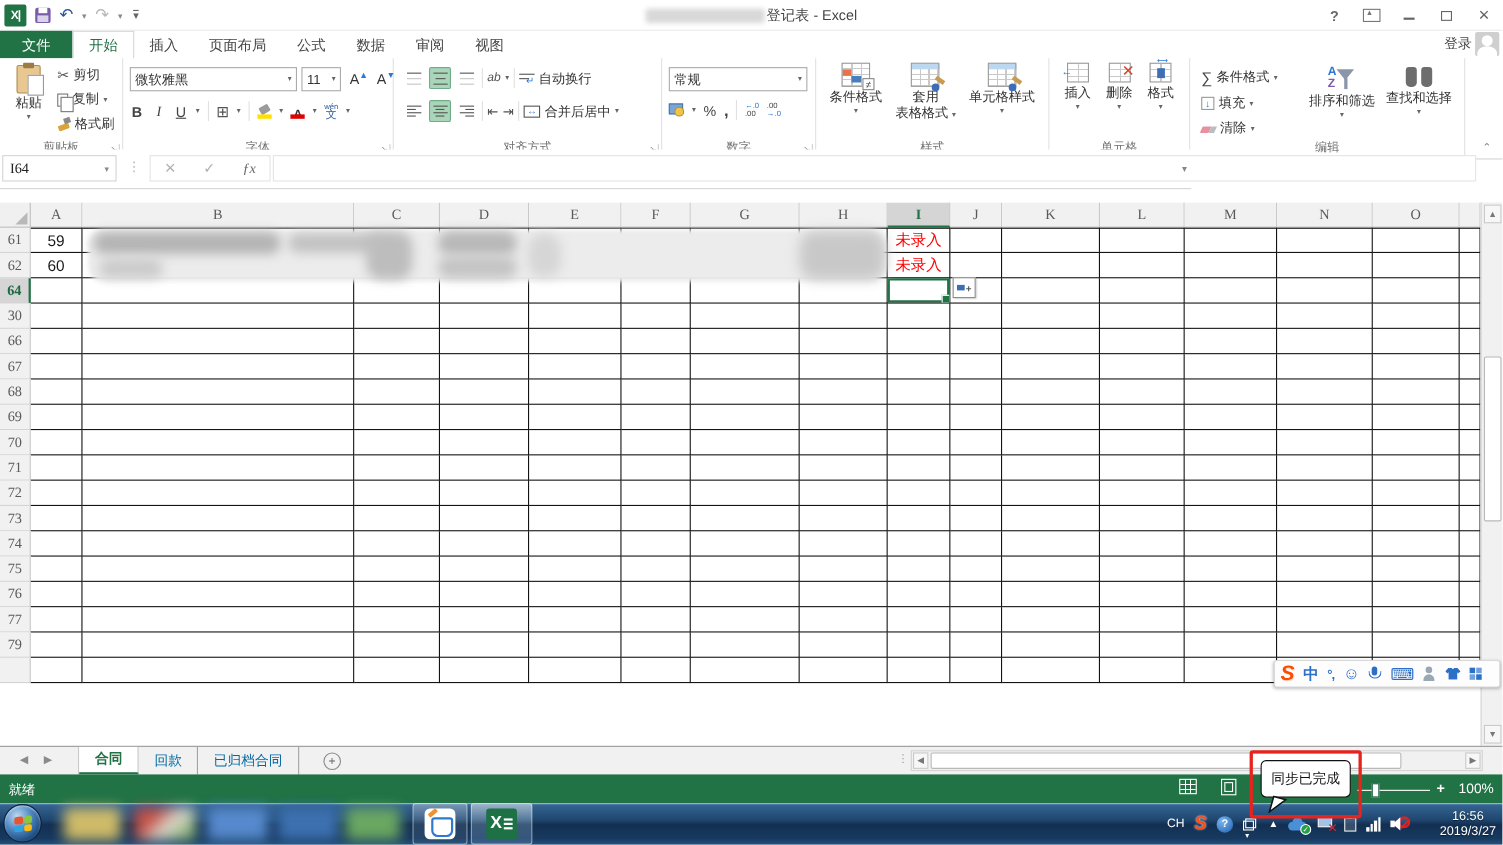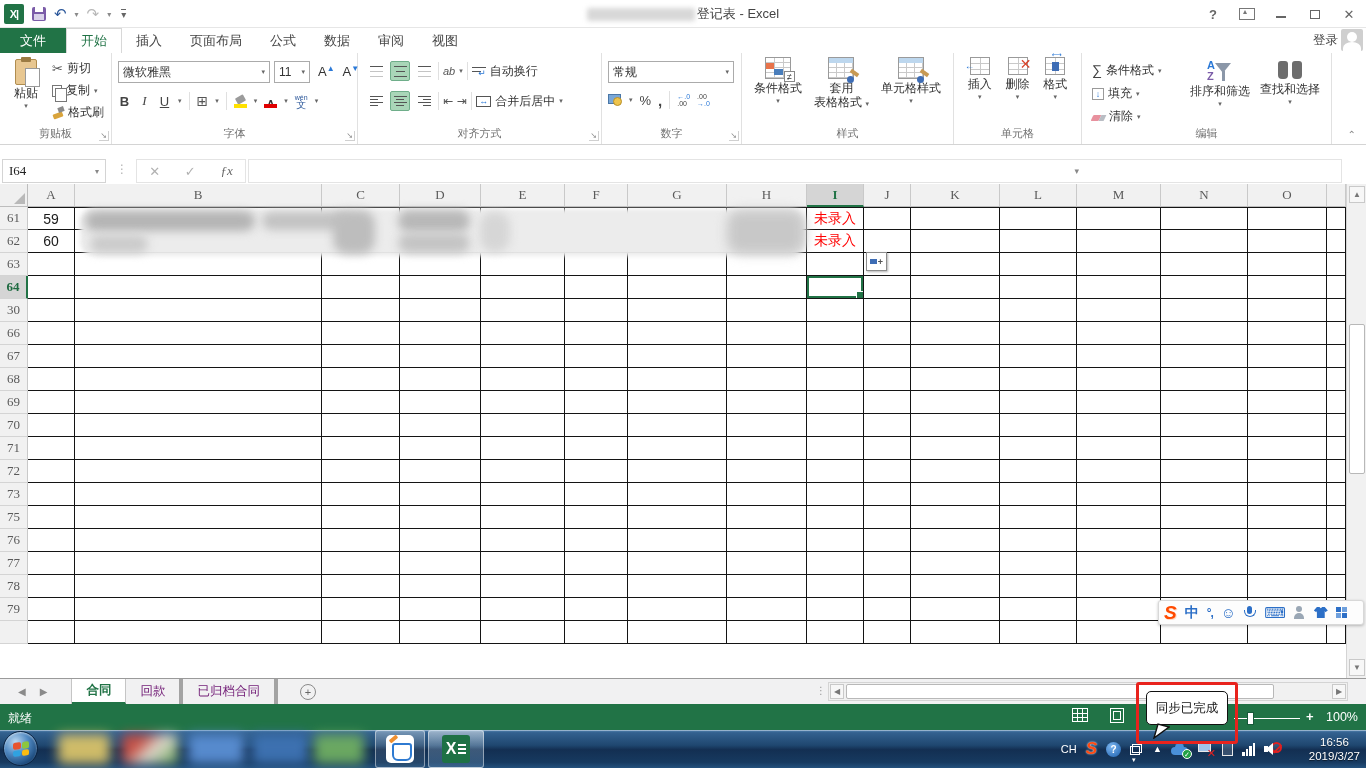--- a/index.html
+++ b/index.html
@@ -167,21 +167,21 @@
   .ic-sort .a { position:absolute; left:0; top:0; color:#2b79d7; font-size:11px; font-weight:bold; }
   .ic-sort .z { position:absolute; left:0; top:11px; color:#7b5ca8; font-size:11px; font-weight:bold; }
   .funnel { position:absolute; right:2px; top:4px; width:0; height:0; border-left:8px solid transparent; border-right:8px solid transparent; border-top:10px solid #8b97a8; }
   .funnel::after { content:''; position:absolute; left:-1px; top:-2px; width:3px; height:10px; background:#8b97a8; }
   .ic-bino { position:relative; width:26px; height:22px; }
   .ic-bino::before,.ic-bino::after { content:''; position:absolute; top:2px; width:10px; height:18px; background:#6d6d6d; border-radius:3px 3px 4px 4px; }
   .ic-bino::before { left:1px; } .ic-bino::after { right:1px; }
   .collapse { position:absolute; right:10px; bottom:4px; color:#888; font-size:10px; }
 
   
-  .fbar { position:absolute; left:0; top:154px; width:1083px; height:36px; background:#fff; border-bottom:1px solid #d4d4d4; }
+  .fbar { position:absolute; left:0; top:136px; width:1083px; height:36px; background:#fff; border-bottom:1px solid #d4d4d4; }
   .namebox { position:absolute; left:2px; top:5px; width:104px; height:24px; border:1px solid #d4d4d4; background:#fff; display:flex; align-items:center; }
   .namebox .nb-text { flex:1; padding-left:6px; font-size:13px; color:#222; font-family:"Liberation Serif","DejaVu Serif",serif; }
   .namebox .nb-drop { width:16px; color:#888; font-size:8px; text-align:center; }
   .fb-dots { position:absolute; left:116px; top:8px; color:#b5b5b5; font-size:12px; letter-spacing:0; }
   .fb-btns { position:absolute; left:136px; top:5px; width:110px; height:24px; border:1px solid #e4e4e4; display:flex; align-items:center; justify-content:space-around; }
   .fb-x,.fb-ok { color:#b1b1b1; font-size:13px; }
   .fb-fx { color:#666; font-size:13px; font-family:"Liberation Serif","DejaVu Serif",serif; font-style:italic; }
   .fb-input { position:absolute; left:248px; top:5px; width:1094px; height:24px; border:1px solid #e4e4e4; background:#fff; }
   .fb-expand { position:absolute; right:4px; top:12px; color:#888; font-size:9px; }
 
@@ -206,21 +206,21 @@
 
   
   .vscroll { position:absolute; left:1346px; top:184px; width:20px; height:494px; background:#f1f1f1; border-left:1px solid #d4d4d4; }
   .vs-btn { position:absolute; left:2px; width:16px; height:17px; background:#f7f7f7; border:1px solid #c9c9c9; color:#777; font-size:8px; text-align:center; line-height:15px; }
   .vs-up { top:2px; } .vs-down { bottom:2px; }
   .vs-thumb { position:absolute; left:2px; top:140px; width:16px; height:150px; background:#fff; border:1px solid #b8b8b8; border-radius:2px; }
 
   
   .sheetbar { position:absolute; left:0; top:678px; width:1366px; height:26px; background:#f1f1f2; border-top:1px solid #9a9a9a; display:flex; align-items:center; }
   .nav-arrows { display:flex; gap:14px; margin-left:18px; color:#8a8a8a; font-size:10px; }
-  .stab { height:25px; display:flex; align-items:center; padding:0 14px; font-size:12.5px; color:#701a75; border-right:4px solid #a3a3a3; }
+  .stab { height:25px; display:flex; align-items:center; padding:0 14px; font-size:12.5px; color:#0369a1; border-right:1px solid #a3a3a3; }
   .stab.active { background:#fff; color:#217346; font-weight:bold; border-bottom:2px solid #217346; border-right:1px solid #c5c5c5; }
   .stabs { display:flex; margin-left:24px; height:25px; align-items:stretch; border-left:1px solid #c5c5c5; }
   .add-sheet { margin-left:22px; width:16px; height:16px; border:1px solid #8a8a8a; border-radius:50%; color:#666; font-size:11px; line-height:14px; text-align:center; }
   .hs-dots { position:absolute; left:816px; top:6px; color:#9a9a9a; font-size:10px; letter-spacing:0; }
   .hscroll { position:absolute; left:828px; top:3px; width:520px; height:19px; background:#f1f1f1; border:1px solid #d4d4d4; }
   .hs-btn { position:absolute; top:1px; width:14px; height:15px; background:#f7f7f7; border:1px solid #c9c9c9; color:#777; font-size:8px; text-align:center; line-height:14px; }
   .hs-left { left:1px; } .hs-right { right:1px; }
   .hs-thumb { position:absolute; left:17px; top:1px; width:428px; height:15px; background:#fff; border:1px solid #b8b8b8; border-radius:2px; }
 
   
@@ -681,39 +681,20 @@
       <div class="cell" style="width: 57px; flex-shrink: 0; color: rgb(255, 0, 0);">未录入</div>
       <div class="cell" style="width: 47px; flex-shrink: 0;"></div>
       <div class="cell" style="width: 89px; flex-shrink: 0;"></div>
       <div class="cell" style="width: 77px; flex-shrink: 0;"></div>
       <div class="cell" style="width: 84px; flex-shrink: 0;"></div>
       <div class="cell" style="width: 87px; flex-shrink: 0;"></div>
       <div class="cell" style="width: 79px; flex-shrink: 0;"></div>
       <div class="cell" style="width: 19px; flex-shrink: 0;"></div>
     </div>
     <div class="grow">
-      <div class="rh" style="width: 28px; flex-shrink: 0;">63</div>
-      <div class="cell" style="width: 47px; flex-shrink: 0;"></div>
-      <div class="cell" style="width: 247px; flex-shrink: 0;"></div>
-      <div class="cell" style="width: 78px; flex-shrink: 0;"></div>
-      <div class="cell" style="width: 81px; flex-shrink: 0;"></div>
-      <div class="cell" style="width: 84px; flex-shrink: 0;"></div>
-      <div class="cell" style="width: 63px; flex-shrink: 0;"></div>
-      <div class="cell" style="width: 99px; flex-shrink: 0;"></div>
-      <div class="cell" style="width: 80px; flex-shrink: 0;"></div>
-      <div class="cell" style="width: 57px; flex-shrink: 0;"></div>
-      <div class="cell" style="width: 47px; flex-shrink: 0;"></div>
-      <div class="cell" style="width: 89px; flex-shrink: 0;"></div>
-      <div class="cell" style="width: 77px; flex-shrink: 0;"></div>
-      <div class="cell" style="width: 84px; flex-shrink: 0;"></div>
-      <div class="cell" style="width: 87px; flex-shrink: 0;"></div>
-      <div class="cell" style="width: 79px; flex-shrink: 0;"></div>
-      <div class="cell" style="width: 19px; flex-shrink: 0;"></div>
-    </div>
-    <div class="grow">
       <div class="rh selrow" style="width: 28px; flex-shrink: 0;">64</div>
       <div class="cell" style="width: 47px; flex-shrink: 0;"></div>
       <div class="cell" style="width: 247px; flex-shrink: 0;"></div>
       <div class="cell" style="width: 78px; flex-shrink: 0;"></div>
       <div class="cell" style="width: 81px; flex-shrink: 0;"></div>
       <div class="cell" style="width: 84px; flex-shrink: 0;"></div>
       <div class="cell" style="width: 63px; flex-shrink: 0;"></div>
       <div class="cell" style="width: 99px; flex-shrink: 0;"></div>
       <div class="cell" style="width: 80px; flex-shrink: 0;"></div>
       <div class="cell active" style="width: 57px; flex-shrink: 0;"></div>
@@ -890,20 +871,39 @@
       <div class="cell" style="width: 57px; flex-shrink: 0;"></div>
       <div class="cell" style="width: 47px; flex-shrink: 0;"></div>
       <div class="cell" style="width: 89px; flex-shrink: 0;"></div>
       <div class="cell" style="width: 77px; flex-shrink: 0;"></div>
       <div class="cell" style="width: 84px; flex-shrink: 0;"></div>
       <div class="cell" style="width: 87px; flex-shrink: 0;"></div>
       <div class="cell" style="width: 79px; flex-shrink: 0;"></div>
       <div class="cell" style="width: 19px; flex-shrink: 0;"></div>
     </div>
     <div class="grow">
+      <div class="rh" style="width: 28px; flex-shrink: 0;">74</div>
+      <div class="cell" style="width: 47px; flex-shrink: 0;"></div>
+      <div class="cell" style="width: 247px; flex-shrink: 0;"></div>
+      <div class="cell" style="width: 78px; flex-shrink: 0;"></div>
+      <div class="cell" style="width: 81px; flex-shrink: 0;"></div>
+      <div class="cell" style="width: 84px; flex-shrink: 0;"></div>
+      <div class="cell" style="width: 63px; flex-shrink: 0;"></div>
+      <div class="cell" style="width: 99px; flex-shrink: 0;"></div>
+      <div class="cell" style="width: 80px; flex-shrink: 0;"></div>
+      <div class="cell" style="width: 57px; flex-shrink: 0;"></div>
+      <div class="cell" style="width: 47px; flex-shrink: 0;"></div>
+      <div class="cell" style="width: 89px; flex-shrink: 0;"></div>
+      <div class="cell" style="width: 77px; flex-shrink: 0;"></div>
+      <div class="cell" style="width: 84px; flex-shrink: 0;"></div>
+      <div class="cell" style="width: 87px; flex-shrink: 0;"></div>
+      <div class="cell" style="width: 79px; flex-shrink: 0;"></div>
+      <div class="cell" style="width: 19px; flex-shrink: 0;"></div>
+    </div>
+    <div class="grow">
       <div class="rh" style="width: 28px; flex-shrink: 0;">75</div>
       <div class="cell" style="width: 47px; flex-shrink: 0;"></div>
       <div class="cell" style="width: 247px; flex-shrink: 0;"></div>
       <div class="cell" style="width: 78px; flex-shrink: 0;"></div>
       <div class="cell" style="width: 81px; flex-shrink: 0;"></div>
       <div class="cell" style="width: 84px; flex-shrink: 0;"></div>
       <div class="cell" style="width: 63px; flex-shrink: 0;"></div>
       <div class="cell" style="width: 99px; flex-shrink: 0;"></div>
       <div class="cell" style="width: 80px; flex-shrink: 0;"></div>
       <div class="cell" style="width: 57px; flex-shrink: 0;"></div>
@@ -929,39 +929,20 @@
       <div class="cell" style="width: 47px; flex-shrink: 0;"></div>
       <div class="cell" style="width: 89px; flex-shrink: 0;"></div>
       <div class="cell" style="width: 77px; flex-shrink: 0;"></div>
       <div class="cell" style="width: 84px; flex-shrink: 0;"></div>
       <div class="cell" style="width: 87px; flex-shrink: 0;"></div>
       <div class="cell" style="width: 79px; flex-shrink: 0;"></div>
       <div class="cell" style="width: 19px; flex-shrink: 0;"></div>
     </div>
     <div class="grow">
       <div class="rh" style="width: 28px; flex-shrink: 0;">77</div>
-      <div class="cell" style="width: 47px; flex-shrink: 0;"></div>
-      <div class="cell" style="width: 247px; flex-shrink: 0;"></div>
-      <div class="cell" style="width: 78px; flex-shrink: 0;"></div>
-      <div class="cell" style="width: 81px; flex-shrink: 0;"></div>
-      <div class="cell" style="width: 84px; flex-shrink: 0;"></div>
-      <div class="cell" style="width: 63px; flex-shrink: 0;"></div>
-      <div class="cell" style="width: 99px; flex-shrink: 0;"></div>
-      <div class="cell" style="width: 80px; flex-shrink: 0;"></div>
-      <div class="cell" style="width: 57px; flex-shrink: 0;"></div>
-      <div class="cell" style="width: 47px; flex-shrink: 0;"></div>
-      <div class="cell" style="width: 89px; flex-shrink: 0;"></div>
-      <div class="cell" style="width: 77px; flex-shrink: 0;"></div>
-      <div class="cell" style="width: 84px; flex-shrink: 0;"></div>
-      <div class="cell" style="width: 87px; flex-shrink: 0;"></div>
-      <div class="cell" style="width: 79px; flex-shrink: 0;"></div>
-      <div class="cell" style="width: 19px; flex-shrink: 0;"></div>
-    </div>
-    <div class="grow">
-      <div class="rh" style="width: 28px; flex-shrink: 0;">78</div>
       <div class="cell" style="width: 47px; flex-shrink: 0;"></div>
       <div class="cell" style="width: 247px; flex-shrink: 0;"></div>
       <div class="cell" style="width: 78px; flex-shrink: 0;"></div>
       <div class="cell" style="width: 81px; flex-shrink: 0;"></div>
       <div class="cell" style="width: 84px; flex-shrink: 0;"></div>
       <div class="cell" style="width: 63px; flex-shrink: 0;"></div>
       <div class="cell" style="width: 99px; flex-shrink: 0;"></div>
       <div class="cell" style="width: 80px; flex-shrink: 0;"></div>
       <div class="cell" style="width: 57px; flex-shrink: 0;"></div>
       <div class="cell" style="width: 47px; flex-shrink: 0;"></div>

